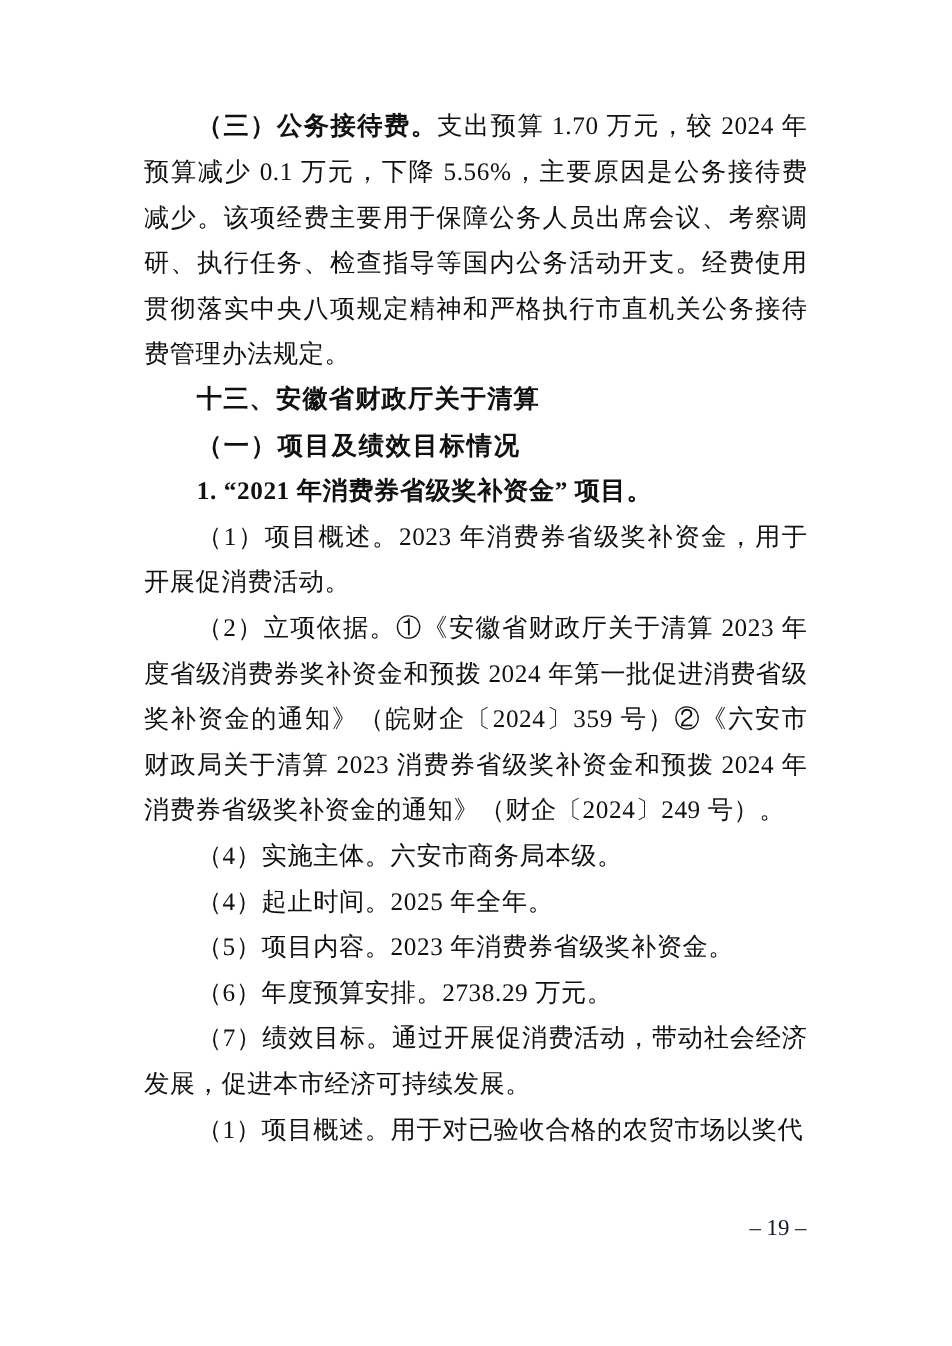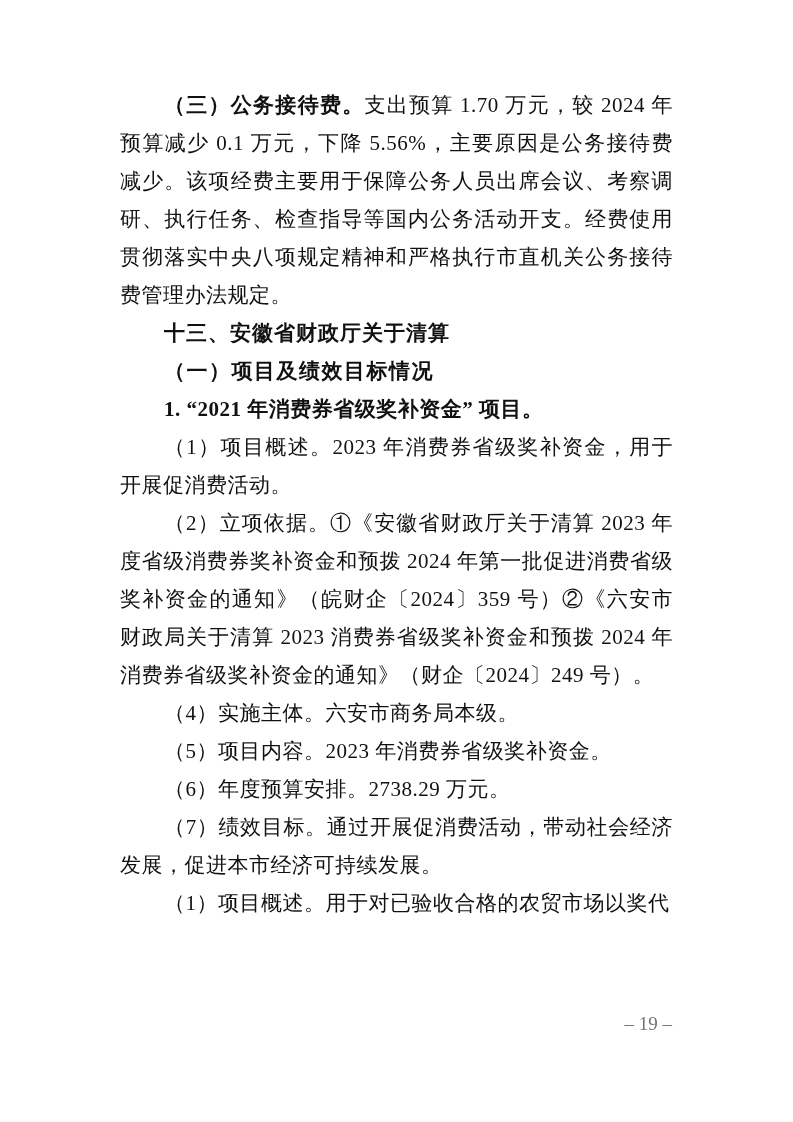--- a/index.html
+++ b/index.html
@@ -52,40 +52,41 @@
     font-weight: bold;
     text-align: left !important;
   }
   .page-number {
     position: absolute;
     top: 1012px;
     right: 121px;
     font-family: "Liberation Serif", "DejaVu Serif", serif;
     font-size: 19px;
     line-height: 24px;
-    color: #737373;
+    color: #0f172a;
   }
 </style>
 </head>
 <body>
 
 <div class="page">
   <div class="content">
 
     <p class="indent"><span class="lead-bold">（三）公务接待费。</span><span>支出预算 1.70 万元，较 2024 年预算减少 0.1 万元，下降 5.56%，主要原因是公务接待费减少。该项经费主要用于保障公务人员出席会议、考察调研、执行任务、检查指导等国内公务活动开支。经费使用贯彻落实中央八项规定精神和严格执行市直机关公务接待费管理办法规定。</span></p>
 
     <p class="indent heading-hei">十三、安徽省财政厅关于清算</p>
 
     <p class="indent heading-kai">（一）项目及绩效目标情况</p>
 
     <p class="indent heading-num">1. “2021 年消费券省级奖补资金” 项目。</p>
 
     <p class="indent">（1）项目概述。2023 年消费券省级奖补资金，用于开展促消费活动。</p>
     <p class="indent">（2）立项依据。①《安徽省财政厅关于清算 2023 年度省级消费券奖补资金和预拨 2024 年第一批促进消费省级奖补资金的通知》（皖财企〔2024〕359 号）②《六安市财政局关于清算 2023 消费券省级奖补资金和预拨 2024 年消费券省级奖补资金的通知》（财企〔2024〕249 号）。</p>
     <p class="indent">（4）实施主体。六安市商务局本级。</p>
+    <p class="indent">（4）起止时间。2025 年全年。</p>
     <p class="indent">（5）项目内容。2023 年消费券省级奖补资金。</p>
     <p class="indent">（6）年度预算安排。2738.29 万元。</p>
     <p class="indent">（7）绩效目标。通过开展促消费活动，带动社会经济发展，促进本市经济可持续发展。</p>
 
 
     <p class="indent">（1）项目概述。用于对已验收合格的农贸市场以奖代</p>
 
   </div>
 
   <div class="page-number">– 19 –</div>

